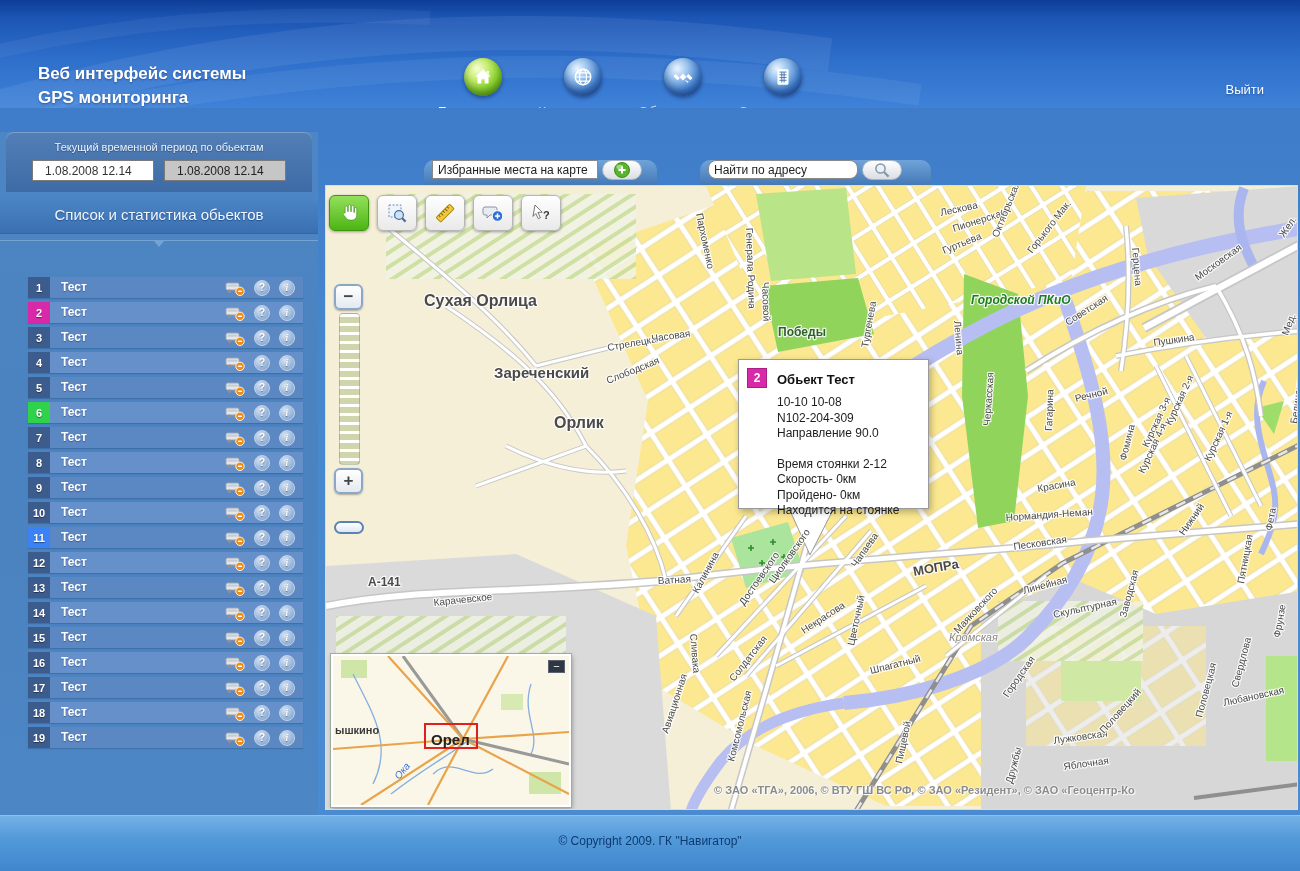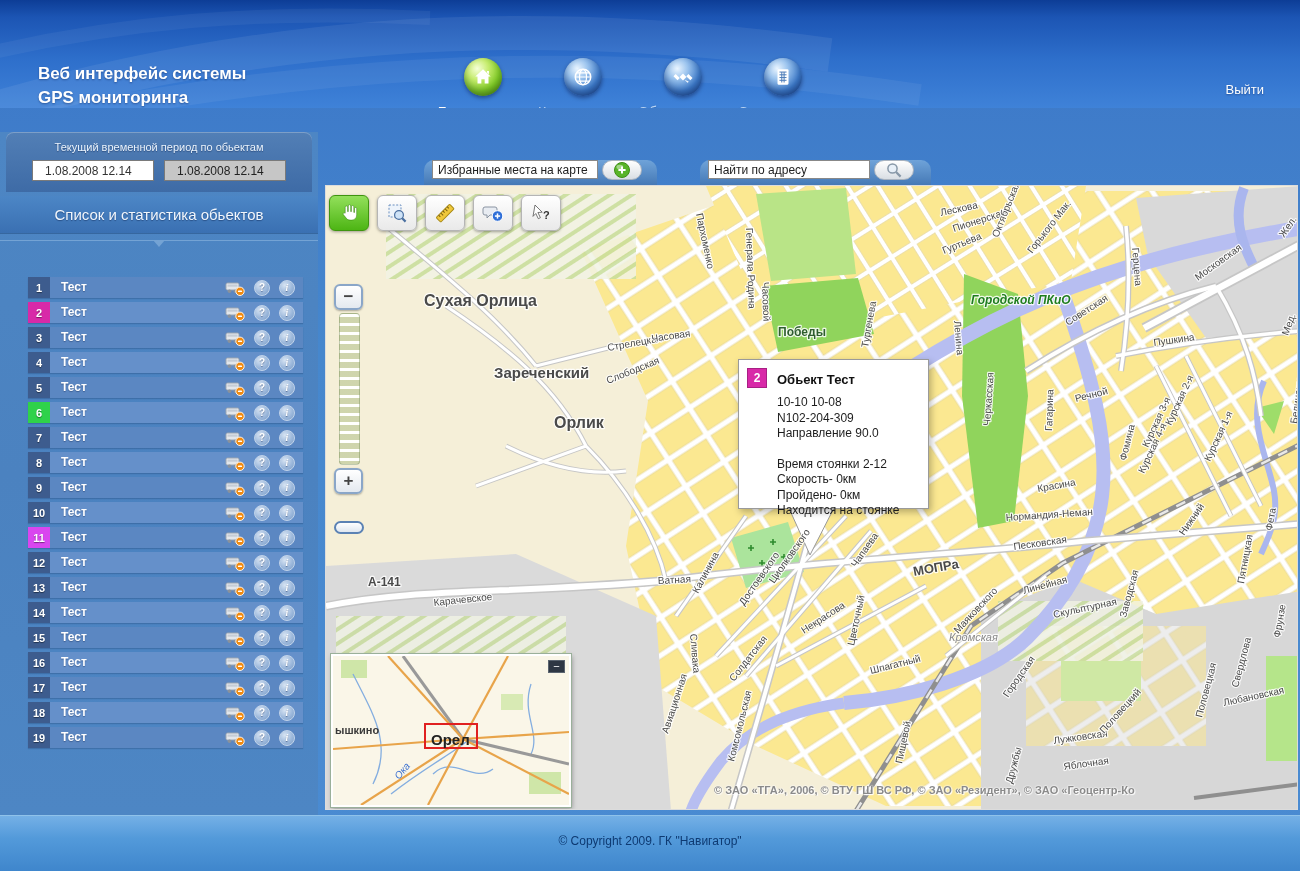--- a/index.html
+++ b/index.html
@@ -63,21 +63,21 @@
     text-shadow:0 1px 1px rgba(0,30,80,.5); }
   .round-badge.i { font-style:italic; font-family:"Liberation Serif",serif; }
   
   .map-tab { position:absolute; top:160px; height:25px; border-radius:10px 10px 0 0;
     background: linear-gradient(180deg,#6fa3d9 0%, #4579b6 100%);
     display:flex; align-items:flex-start; padding:0 8px; gap:4px; }
   .map-tab input { height:19px; border:1px solid #888; font-size:12px; color:#222; padding:0 5px; font-family:"Liberation Sans",sans-serif; }
   .tab-favorites { left:424px; width:233px; }
   .tab-favorites input { width:166px; }
   .tab-address { left:700px; width:231px; }
-  .tab-address input { width:162px; }
+  .tab-address input { width:150px;border-radius:8px; }
   .capsule { height:20px; border-radius:10px; background:linear-gradient(180deg,#ffffff,#d9dee4);
     border:1px solid #aab4c0; display:flex; align-items:center; justify-content:center; cursor:pointer; }
   .capsule.add { width:40px; }
   .capsule.search { width:40px; }
   
   .map { position:absolute; left:325px; top:185px; width:973px; height:625px;
     background:#f5efd8; border:1px solid #dcdcdc; overflow:hidden; cursor:grab; }
   .map svg.base { position:absolute; left:0; top:0; }
   .mapbtn { position:absolute; top:9px; width:40px; height:36px; border-radius:6px;
     background:linear-gradient(180deg,#ffffff 0%,#e9e9e9 100%); border:1px solid #b5b5b5;
@@ -358,21 +358,21 @@
               <circle cx="10.5" cy="11.3" r="1.8" fill="#8a929c"></circle>
               <circle cx="15" cy="11.3" r="4.2" fill="#f08a10" stroke="#fff" stroke-width="0.9"></circle>
               <rect x="12.9" y="10.6" width="4.2" height="1.5" rx="0.7" fill="#fff"></rect>
             </svg>
           </span>
           <span class="round-badge">?</span>
           <span class="round-badge i">i</span>
         </span>
       </div>
       <div class="obj-row">
-        <span class="obj-num" style="background: #d946ef;">11</span>
+        <span class="obj-num" style="background: #3b82f6;">11</span>
         <span class="obj-label">Тест</span>
         <span class="obj-icons">
           <span class="icn">
             <svg width="20" height="16" viewBox="0 0 20 16">
               <rect x="1" y="3" width="13" height="7" rx="1.5" fill="#e3e7ec" stroke="#9aa4b0"></rect>
               <rect x="2.5" y="4.5" width="10" height="2.2" fill="#c6cdd6"></rect>
               <circle cx="4.5" cy="11.3" r="1.8" fill="#8a929c"></circle>
               <circle cx="10.5" cy="11.3" r="1.8" fill="#8a929c"></circle>
               <circle cx="15" cy="11.3" r="4.2" fill="#f08a10" stroke="#fff" stroke-width="0.9"></circle>
               <rect x="12.9" y="10.6" width="4.2" height="1.5" rx="0.7" fill="#fff"></rect>

